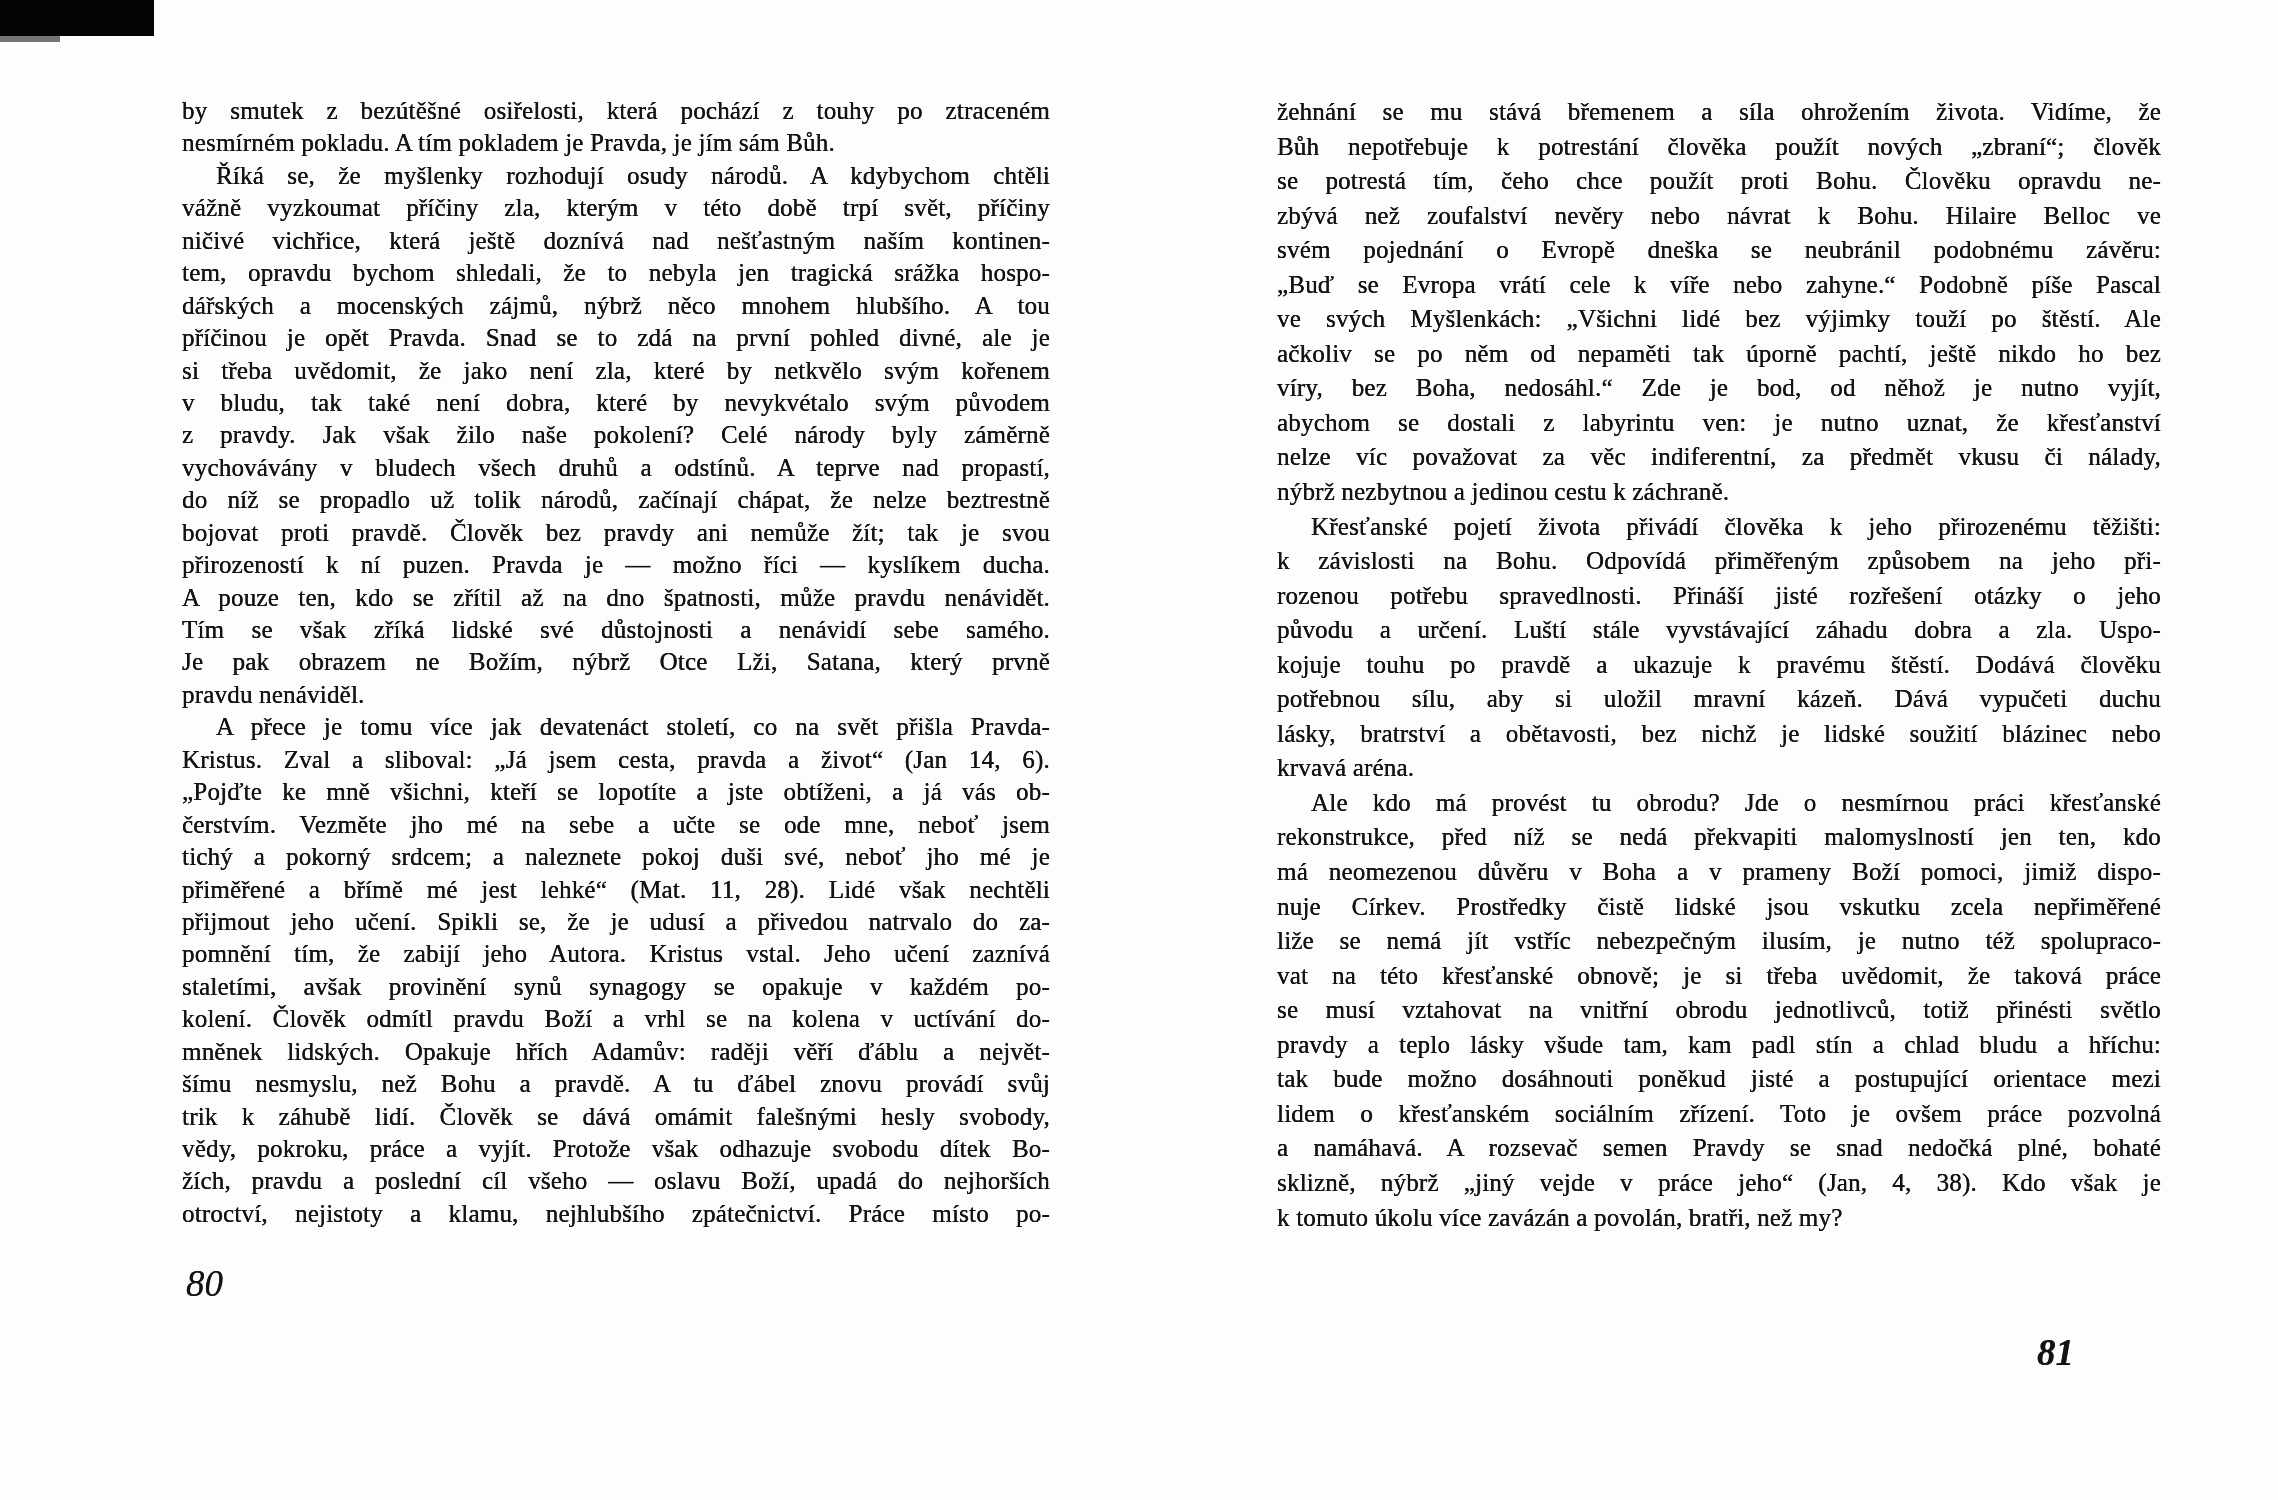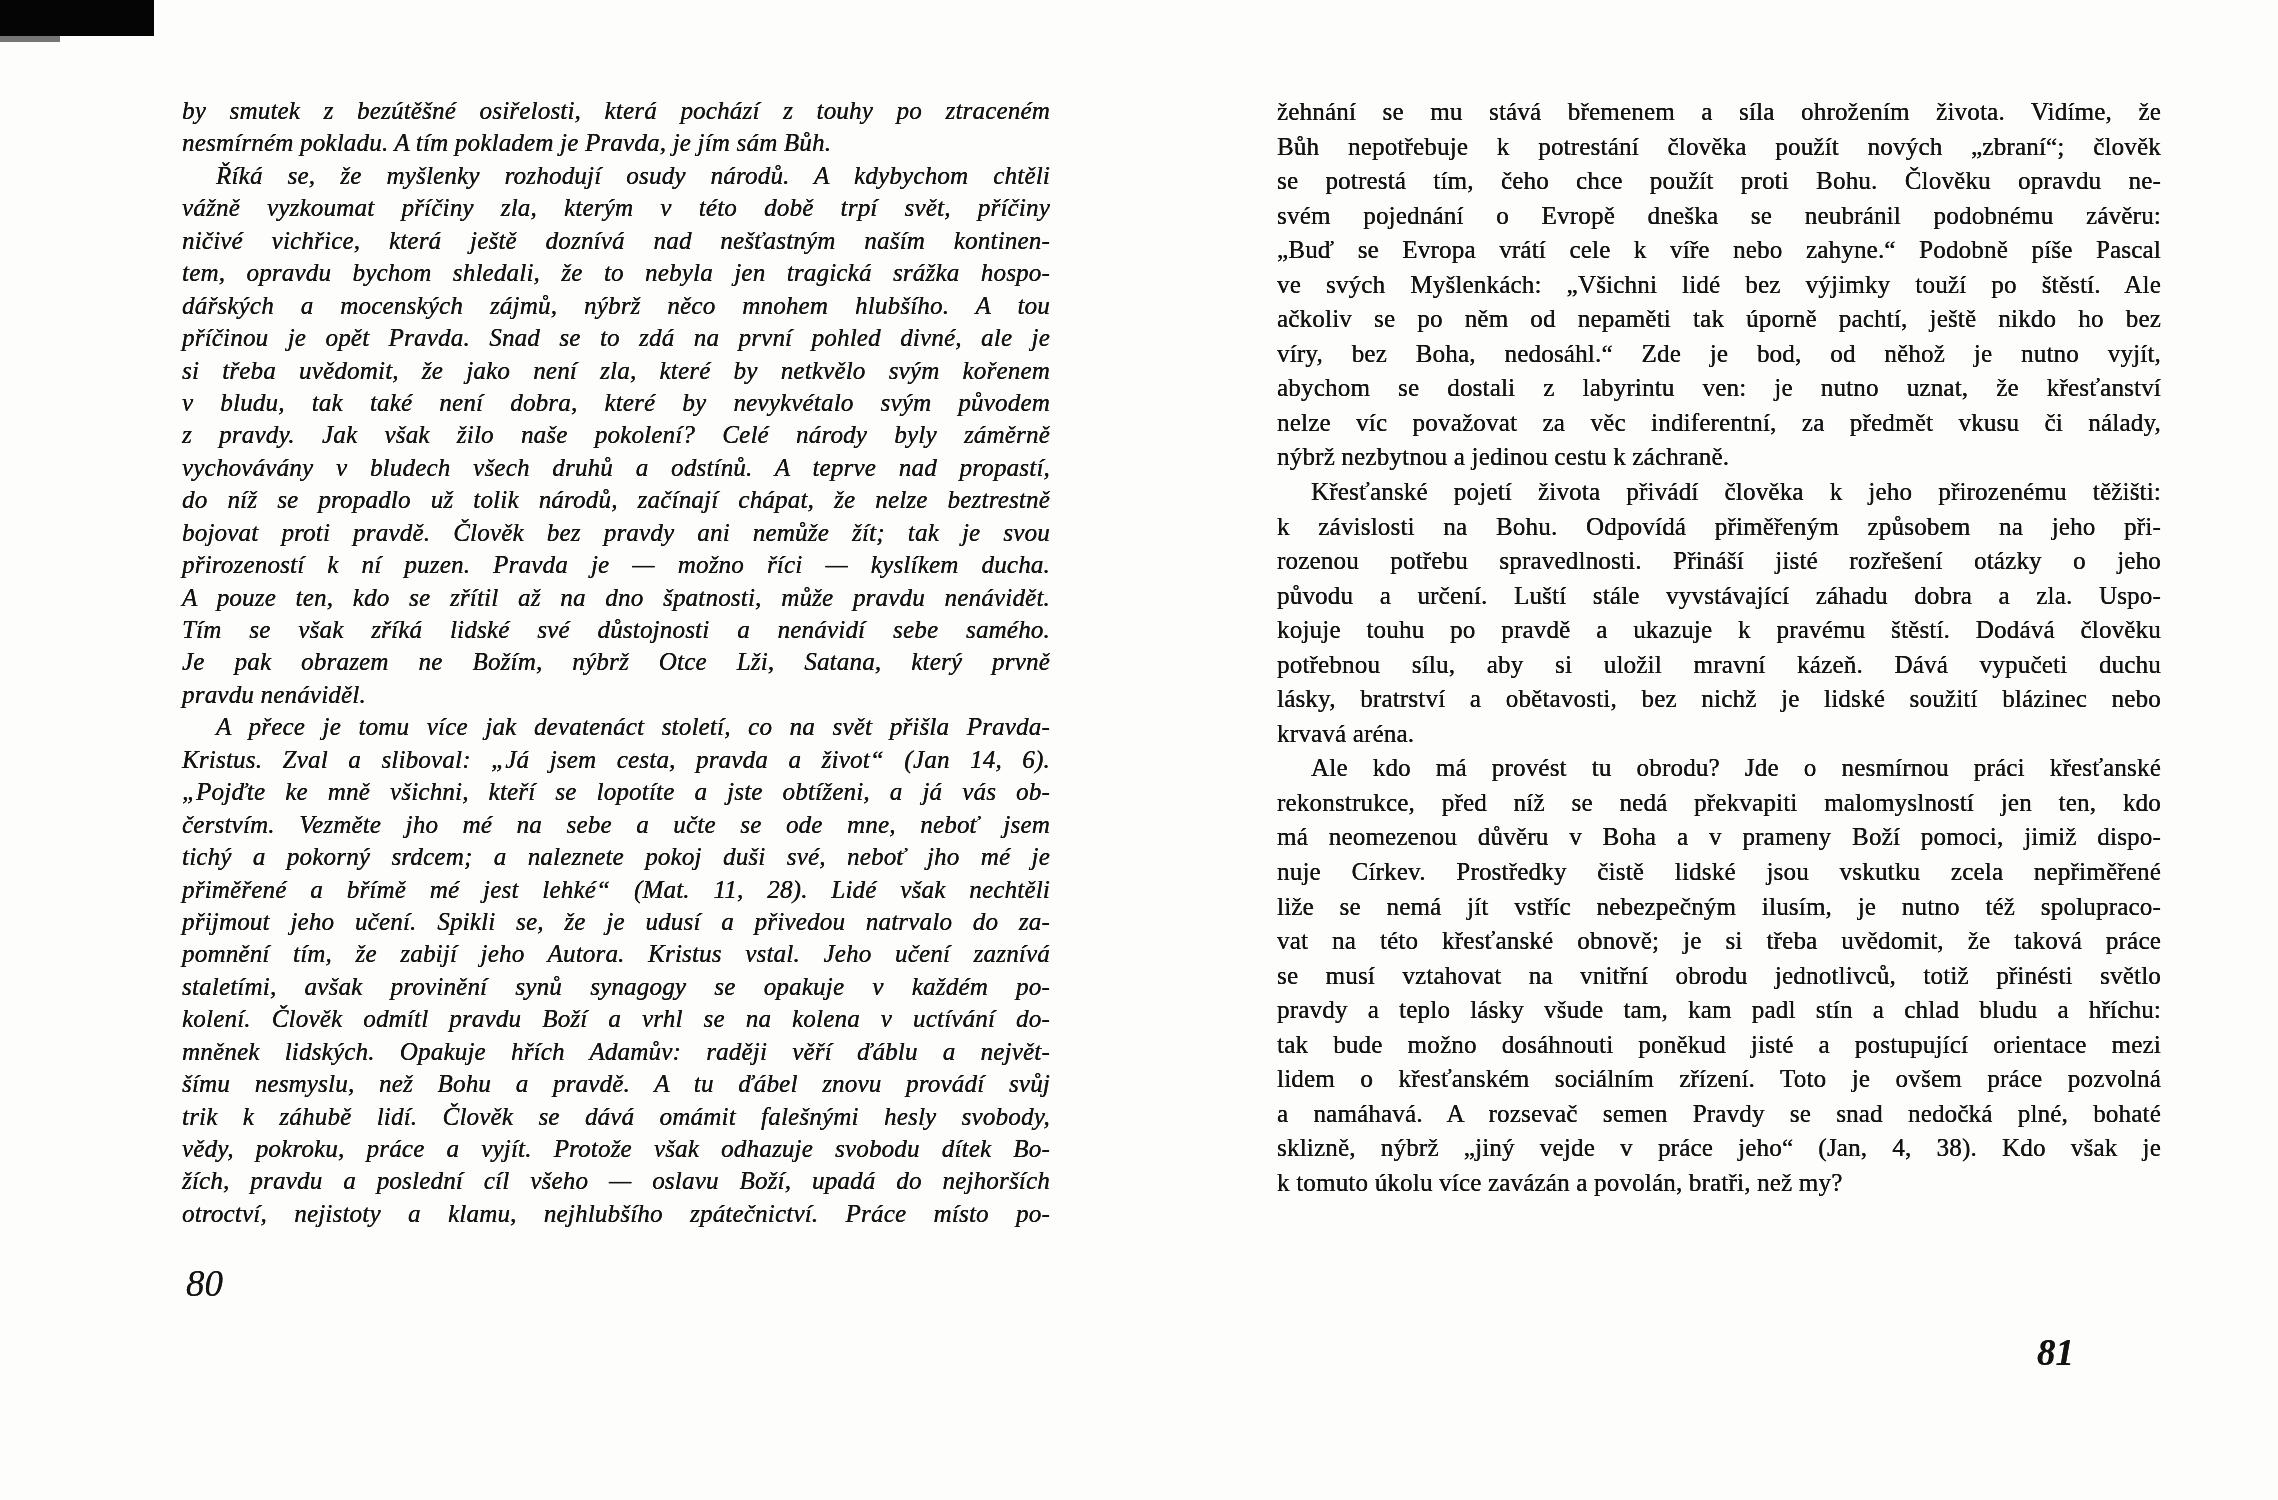--- a/index.html
+++ b/index.html
@@ -49,21 +49,21 @@
   }
   #right-text-block {
     left: 1277px;
     width: 884px;
   }
   .line {
     text-align: justify;
     text-align-last: justify;
     white-space: normal;
   }
-  #left-text-block .line  { height: 32.45px; line-height: 32.45px; font-style: italic; }
+  #left-text-block .line  { height: 32.45px; line-height: 32.45px; }
   #right-text-block .line { height: 34.55px; line-height: 34.55px; }
   .line.indent   { text-indent: 34px; }
   .line.para-end { text-align-last: left; }
   .page-number {
     position: absolute;
     font-size: 37px;
     font-style: italic;
     text-shadow: 0 0 0.6px rgba(10,10,10,0.85);
   }
   #page-number-left  { left: 186px;  top: 1262px; }
@@ -115,20 +115,21 @@
         <div class="line">otroctví, nejistoty a klamu, nejhlubšího zpátečnictví. Práce místo po-</div>
       </div>
     <div id="page-number-left" class="page-number">80</div>
   </div>
 
   <div>
     <div id="right-text-block" class="text-block">
         <div class="line">žehnání se mu stává břemenem a síla ohrožením života. Vidíme, že</div>
         <div class="line">Bůh nepotřebuje k potrestání člověka použít nových „zbraní“; člověk</div>
         <div class="line">se potrestá tím, čeho chce použít proti Bohu. Člověku opravdu ne-</div>
+        <div class="line">zbývá než zoufalství nevěry nebo návrat k Bohu. Hilaire Belloc ve</div>
         <div class="line">svém pojednání o Evropě dneška se neubránil podobnému závěru:</div>
         <div class="line">„Buď se Evropa vrátí cele k víře nebo zahyne.“ Podobně píše Pascal</div>
         <div class="line">ve svých Myšlenkách: „Všichni lidé bez výjimky touží po štěstí. Ale</div>
         <div class="line">ačkoliv se po něm od nepaměti tak úporně pachtí, ještě nikdo ho bez</div>
         <div class="line">víry, bez Boha, nedosáhl.“ Zde je bod, od něhož je nutno vyjít,</div>
         <div class="line">abychom se dostali z labyrintu ven: je nutno uznat, že křesťanství</div>
         <div class="line">nelze víc považovat za věc indiferentní, za předmět vkusu či nálady,</div>
         <div class="line para-end">nýbrž nezbytnou a jedinou cestu k záchraně.</div>
         <div class="line indent">Křesťanské pojetí života přivádí člověka k jeho přirozenému těžišti:</div>
         <div class="line">k závislosti na Bohu. Odpovídá přiměřeným způsobem na jeho při-</div>

